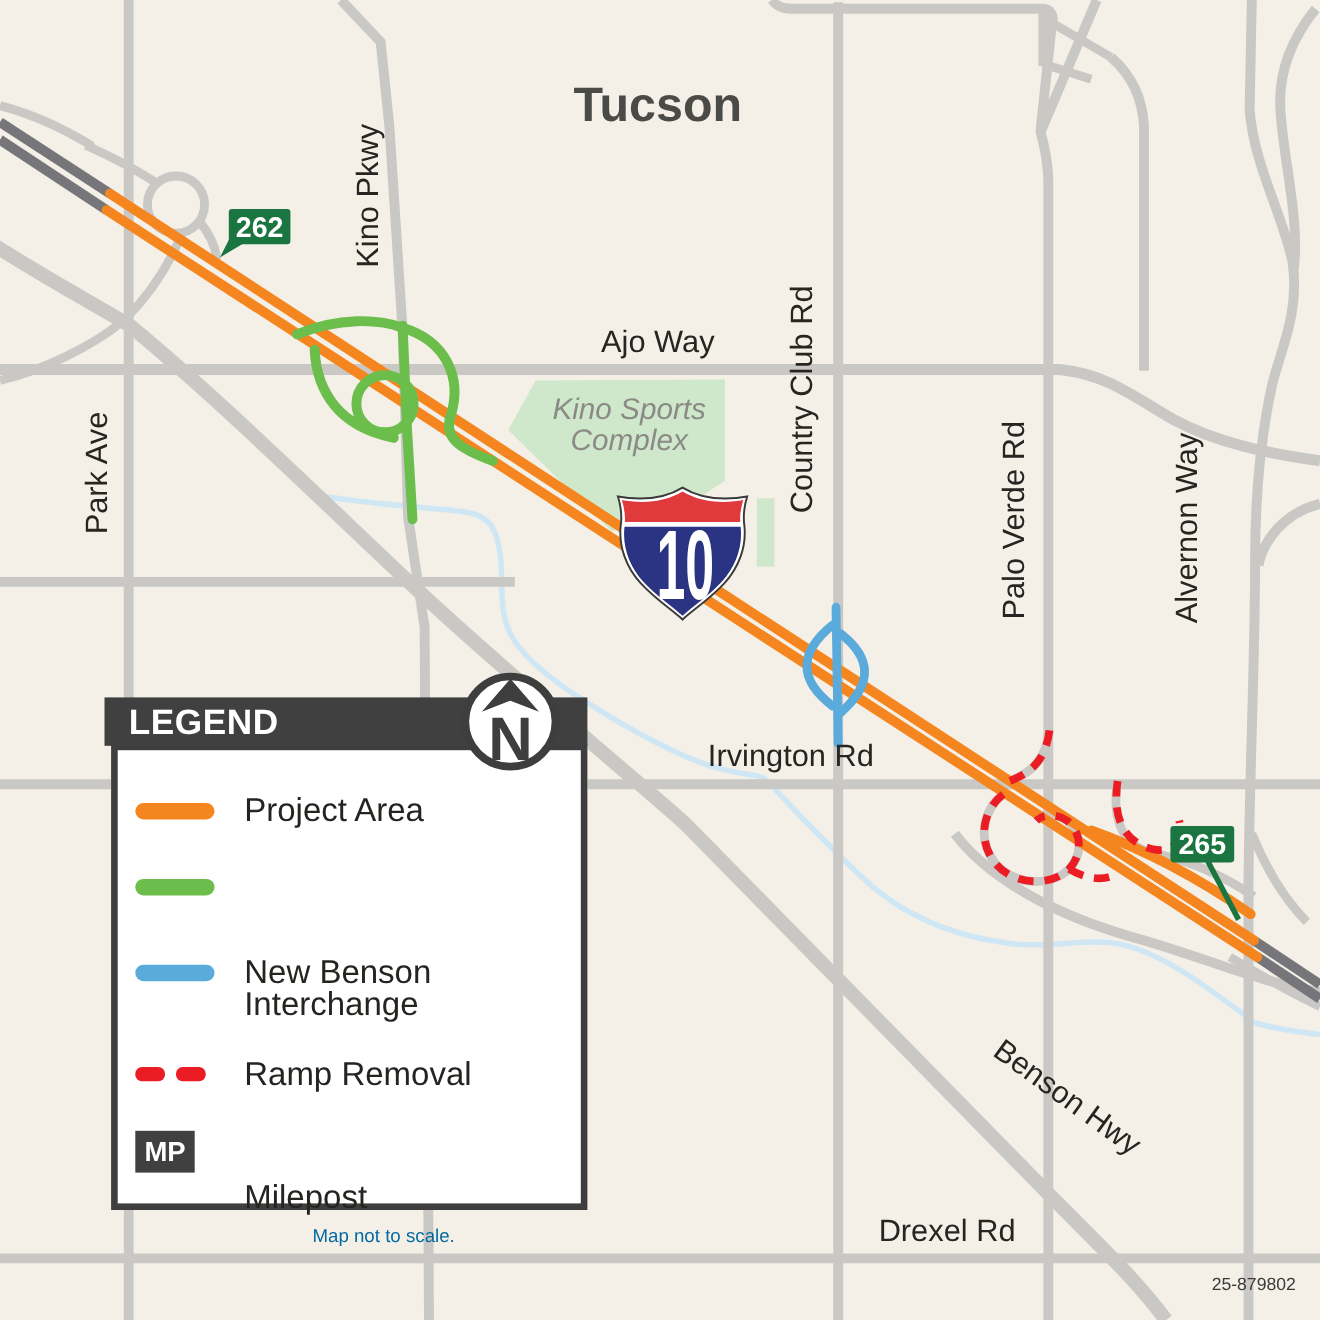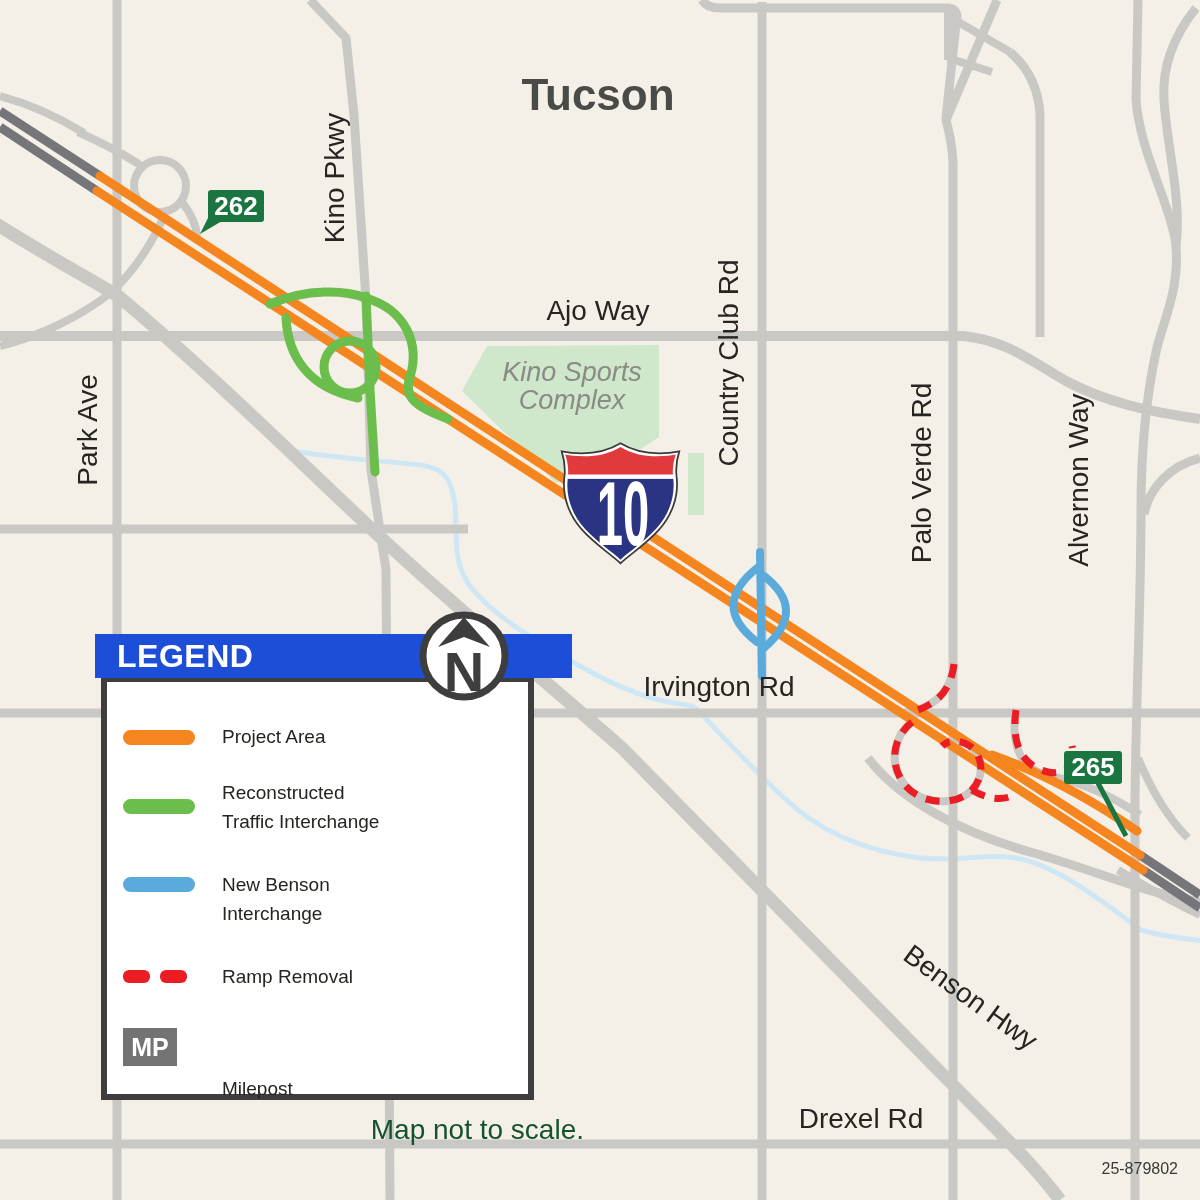--- a/index.html
+++ b/index.html
@@ -1,38 +1,38 @@
 <!DOCTYPE html>
 <html><head>
 <meta charset="utf-8">
 <style>
   html,body{margin:0;padding:0;background:#fff;}
   .stage{position:relative;width:1200px;height:1200px;overflow:hidden;
          background:#F4F0E7;font-family:"Liberation Sans",sans-serif;}
   .stage svg.map{position:absolute;left:0;top:0;z-index:1;}
   
   .legend{position:absolute;left:95px;top:634px;width:445px;height:466px;z-index:2;}
-  .legend .bar{position:absolute;left:0;top:0;width:477px;height:44px;background:#1d4ed8;}
+  .legend .bar{position:absolute;left:0;top:0;width:439px;height:44px;background:#404040;}
   .legend .bar .ttl{position:absolute;left:22px;top:0;line-height:44px;color:#fff;
                     font-size:32px;font-weight:bold;letter-spacing:.5px;}
   .legend .panel{position:absolute;left:6px;top:42px;width:421px;height:412px;
                  background:#fff;border:6px solid #3E3E3F;}
-  .legend .lbl{position:absolute;left:127px;color:#262420;font-size:19px;line-height:29px;}
+  .legend .lbl{position:absolute;left:127px;color:#262420;font-size:30px;line-height:29px;}
   .sw{position:absolute;left:28px;width:72px;height:15px;border-radius:8px;}
   .sw.orange{background:#F5861F;}
   .sw.green{background:#6CBE4C;}
   .sw.blue{background:#5AABDC;}
   .dash{position:absolute;width:27px;height:13px;border-radius:6px;background:#EC1C24;}
-  .mpbox{position:absolute;left:28px;width:54px;height:38px;background:#737373;color:#fff;
+  .mpbox{position:absolute;left:28px;width:54px;height:38px;background:#404040;color:#fff;
          font-size:25px;font-weight:bold;display:flex;align-items:center;justify-content:center;}
   
   .compass{position:absolute;left:418px;top:610px;z-index:3;}
   
-  .scalenote{position:absolute;left:284px;top:1114px;width:300px;text-align:right;
-             font-size:28px;color:#14532d;z-index:4;}
+  .scalenote{position:absolute;left:284px;top:1114px;width:300px;text-align:left;
+             font-size:17px;color:#0369a1;z-index:4;}
   .projnum{position:absolute;right:22px;top:1160px;font-size:16px;color:#3A3A3A;z-index:4;}
 </style>
 </head>
 <body>
 
 <div class="stage">
 
 <svg class="map" width="1200" height="1200" viewBox="0 0 1200 1200">
 
   <g>
@@ -168,24 +168,20 @@
 <div class="legend">
   <div class="panel"></div>
   <div class="bar">
     <span class="ttl">LEGEND</span>
   </div>
 
   <div class="sw orange" style="top:96px;"></div>
   <span class="lbl" style="top:88px;">Project Area</span>
 
   <div class="sw green" style="top:165px;"></div>
-  <span class="lbl" style="top:144px;">
-    <span style="display:block;">Reconstructed</span>
-    <span style="display:block;">Traffic Interchange</span>
-  </span>
 
   <div class="sw blue" style="top:243px;"></div>
   <span class="lbl" style="top:236px;">
     <span style="display:block;">New Benson</span>
     <span style="display:block;">Interchange</span>
   </span>
 
   <div class="dash" style="left:28px;top:336px;"></div>
   <div class="dash" style="left:65px;top:336px;"></div>
   <span class="lbl" style="top:328px;">Ramp Removal</span>

